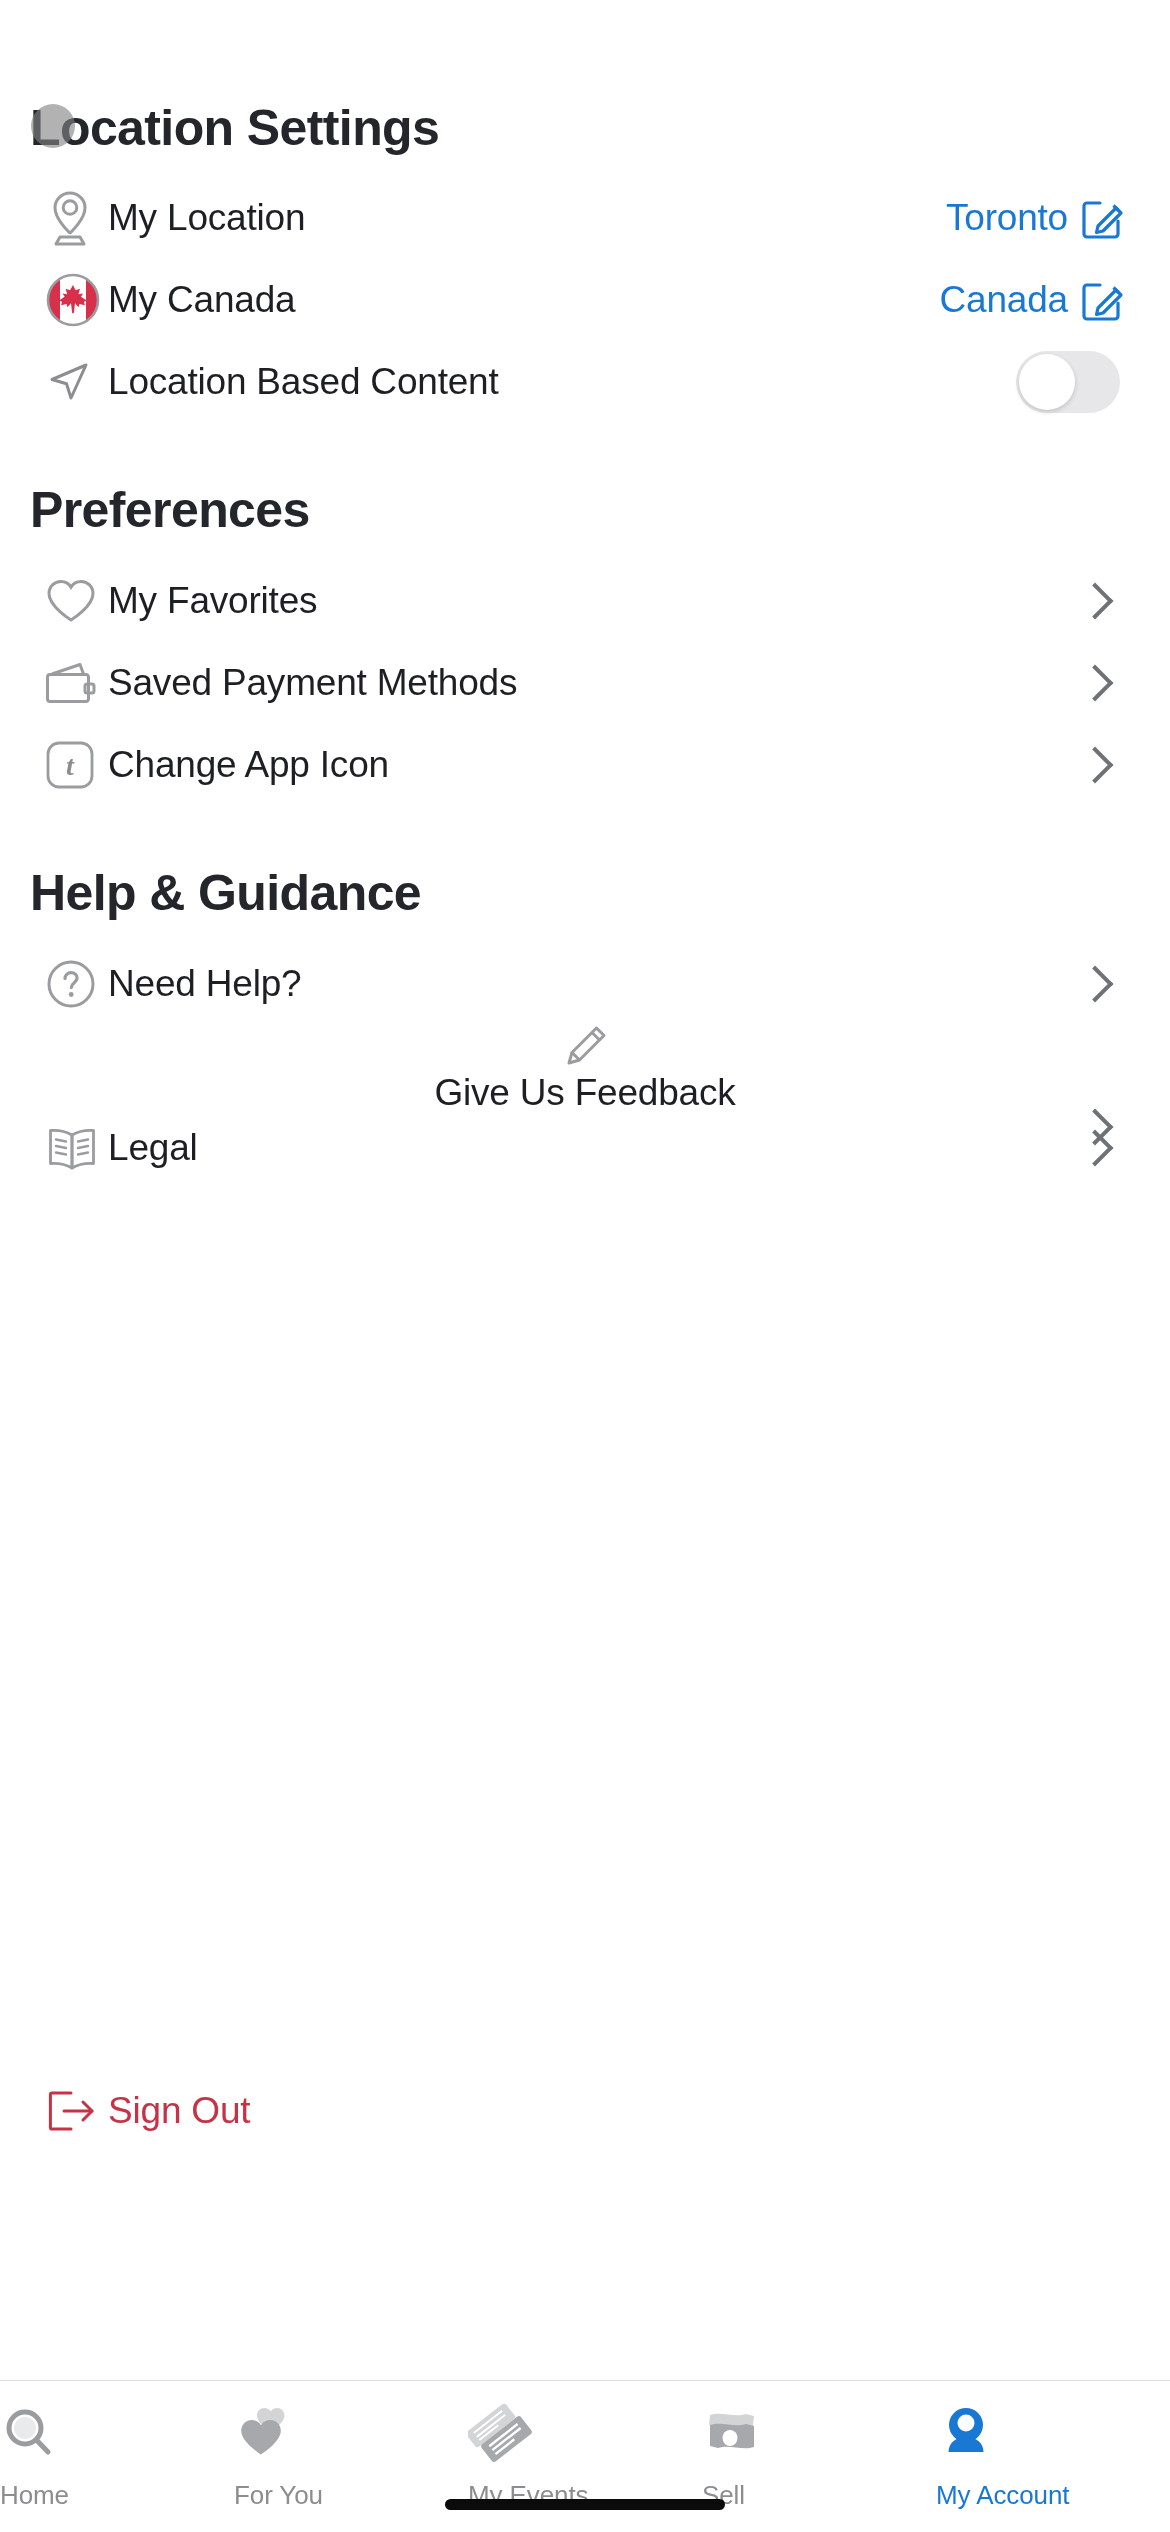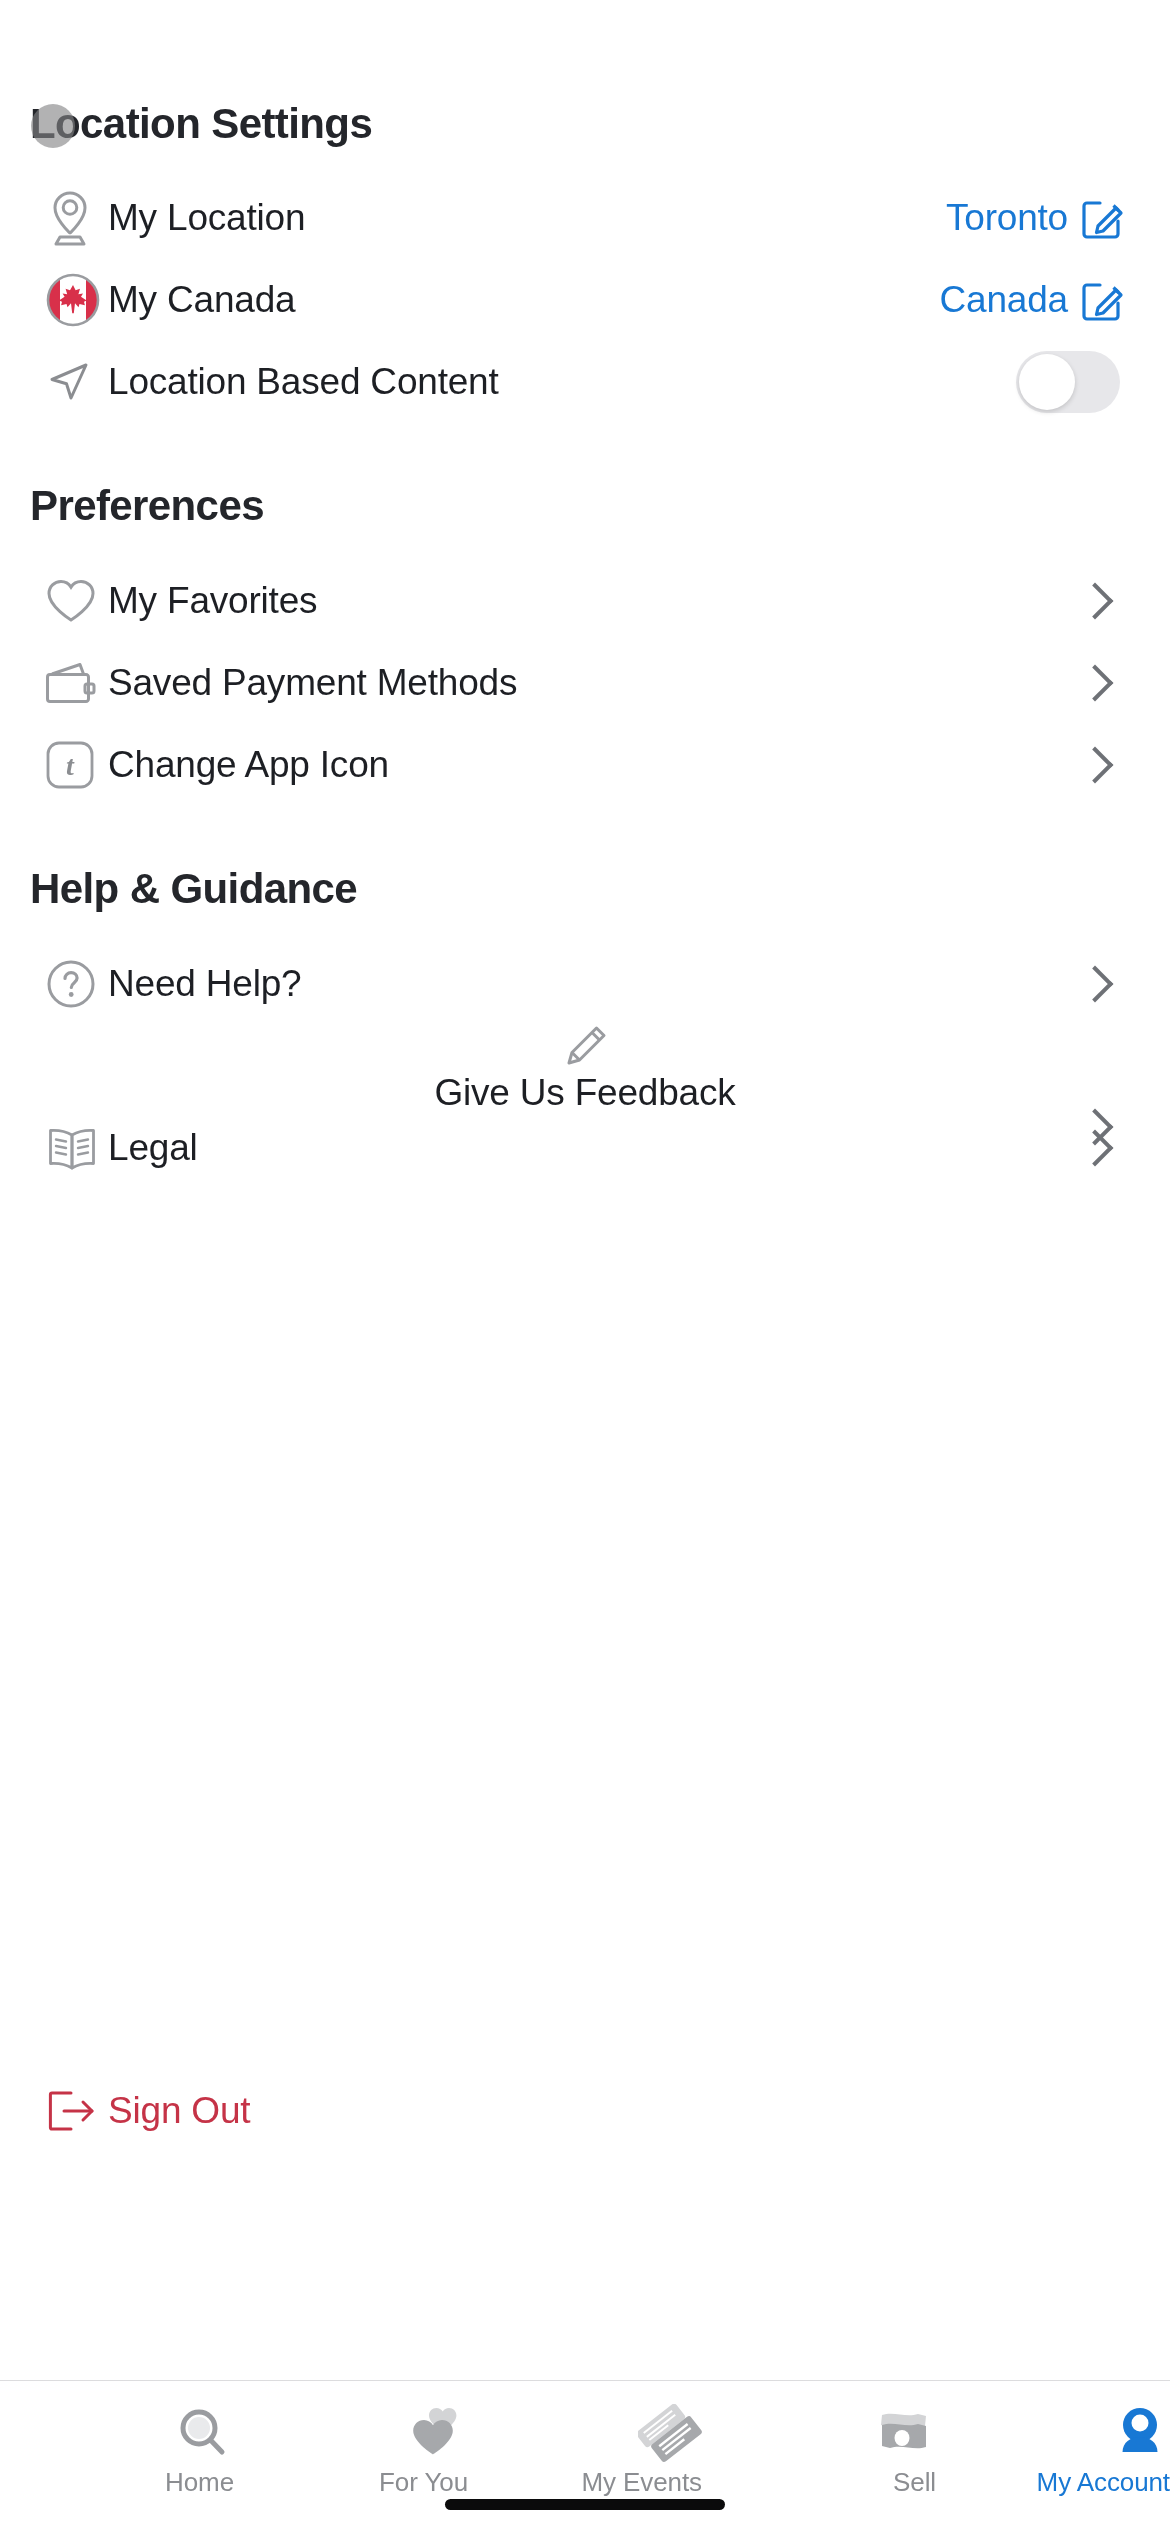--- a/index.html
+++ b/index.html
@@ -8,21 +8,21 @@
     background:#ffffff;
     font-family:"Liberation Sans", sans-serif;
     -webkit-font-smoothing:antialiased;
     overflow:hidden;
   }
   .screen { position:relative; width:1170px; height:2532px; background:#fff; display:flex; flex-direction:column; }
   .content { flex:1 1 auto; position:relative; padding:0 30px; }
 
   
   .section-title {
-    font-size:42px;
+    font-size:50px;
     font-weight:700;
     color:#24262b;
     letter-spacing:-0.6px;
     line-height:1;
   }
   .sec-loc    { position:absolute; left:30px; top:103px; }
   .sec-pref   { position:absolute; left:30px; top:485px; }
   .sec-help   { position:absolute; left:30px; top:868px; }
 
   
@@ -110,23 +110,23 @@
   .tabbar {
     position:absolute; left:0; bottom:0;
     width:1170px; height:152px;
     border-top:1px solid #dcdcde;
     display:flex;
     background:#fff;
   }
   .tab {
     flex:1 1 20%;
     display:flex; flex-direction:column;
-    align-items:flex-end; justify-content:flex-start;
+    align-items:flex-start; justify-content:flex-start;
     padding-top:22px;
-    gap:2px;
+    gap:15px;
   }
   .tab .tab-label {
     font-size:26px;
     color:#8b8d91;
     letter-spacing:-0.1px;
   }
   .tab.active .tab-label { color:#1878d4; }
   .tab-ico { height:62px; display:flex; align-items:center; justify-content:center; }
 
   .home-indicator {

